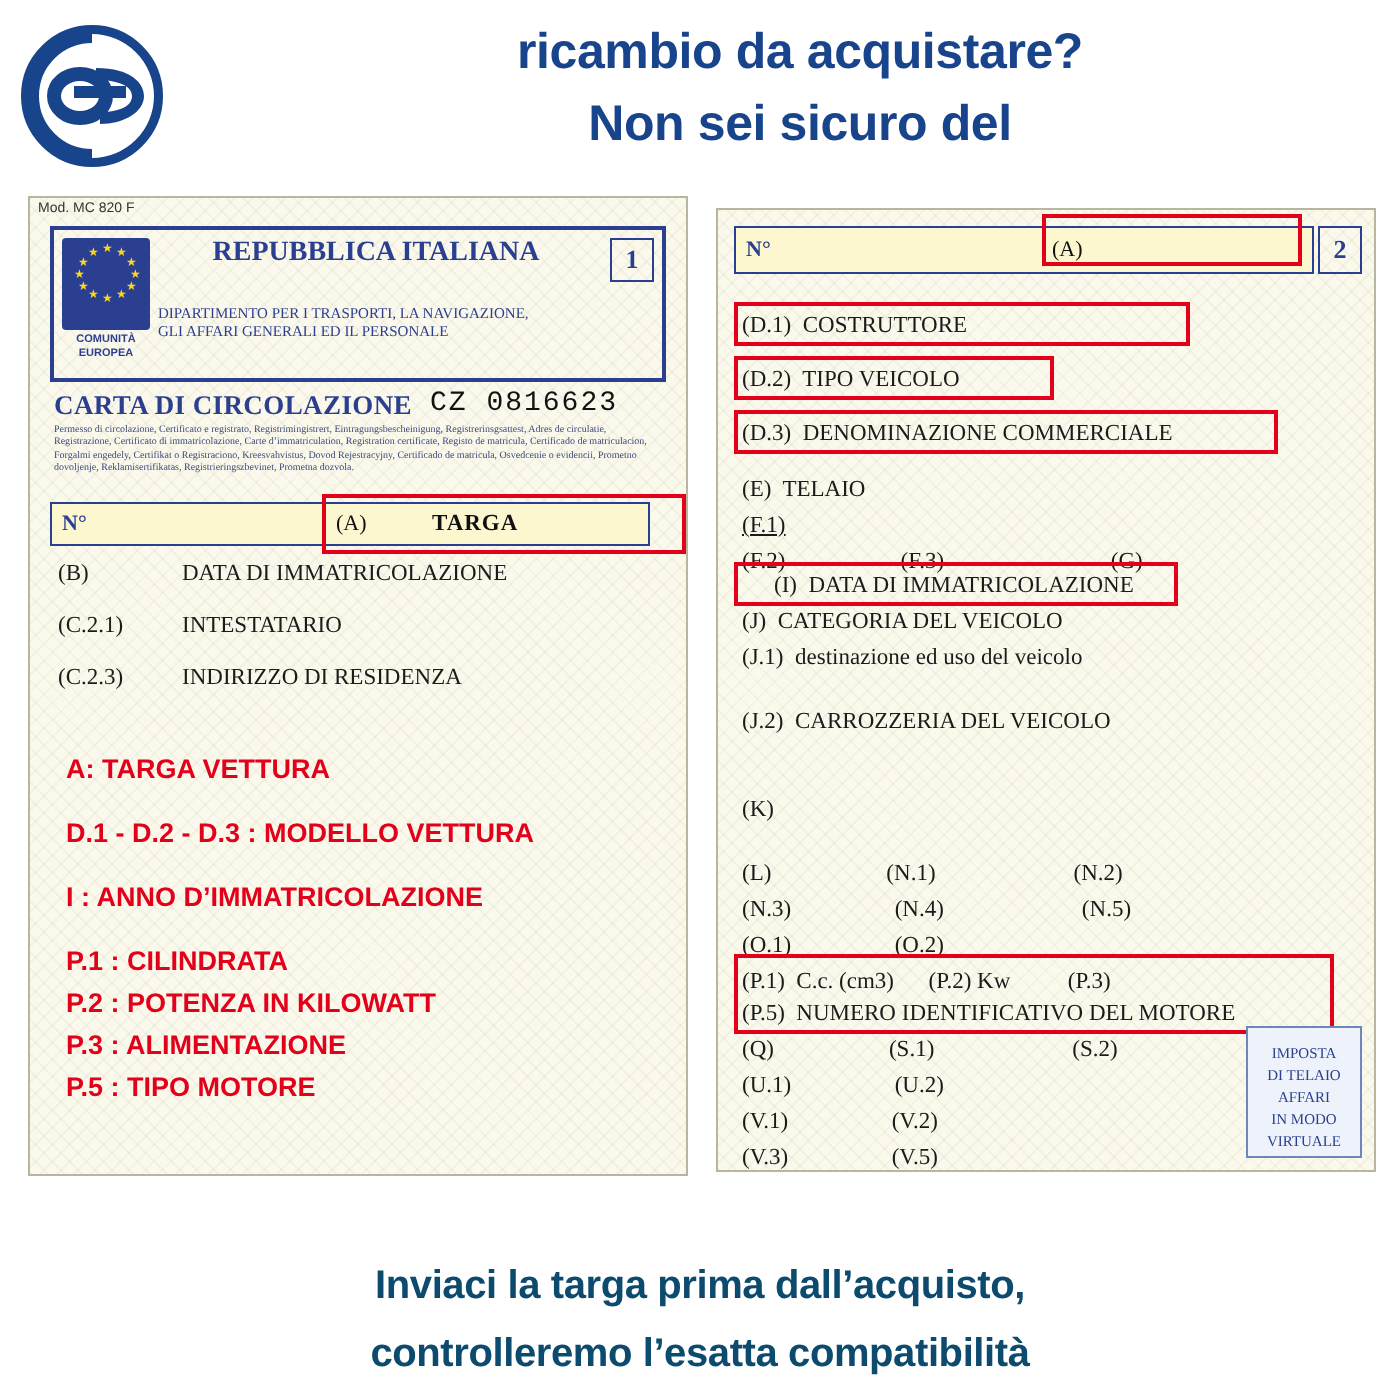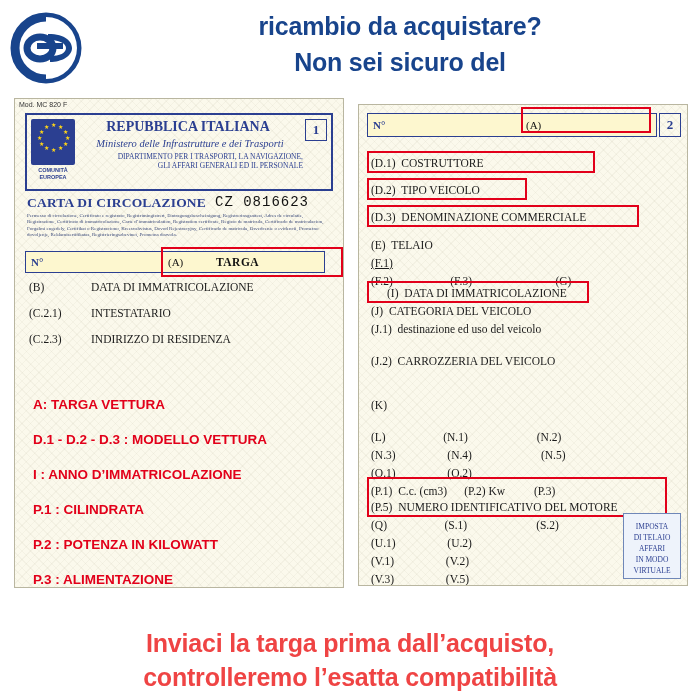--- a/index.html
+++ b/index.html
@@ -86,21 +86,21 @@
     color: #2b3f91; font-weight: bold; font-size: 14px;
     text-align: center;
   }
   .rep-sub1 {
     position: absolute; left: 52px; top: 23px; width: 222px;
     text-align: center; font-family: "Liberation Serif", serif;
     font-style: italic; font-size: 10.5px; color: #2b3f91;
   }
   .rep-sub2 {
     position: absolute; left: 52px; top: 37px; width: 224px;
-    text-align: right; font-family: "Liberation Serif", serif;
+    text-align: left; font-family: "Liberation Serif", serif;
     font-size: 7.5px; color: #2b3f91; line-height: 9px;
   }
   .num-box {
     position: absolute; right: 4px; top: 4px;
     width: 22px; height: 22px; border: 1.5px solid #2b3f91;
     color: #2b3f91; font-weight: bold; font-size: 13px;
     text-align: center; line-height: 20px;
     font-family: "Liberation Serif", serif;
   }
 
@@ -157,21 +157,21 @@
     font-size: 11.5px; color: #1b1b1b;
   }
   .fields .frow { margin-bottom: 14px; }
   .fields .code { display: inline-block; width: 62px; }
 
   .redlist {
     position: absolute; left: 18px; top: 278px; width: 310px;
     color: #e2001a; font-weight: bold; font-size: 13.5px;
     font-family: "Liberation Sans", sans-serif;
   }
-  .redlist div { margin-bottom: 17px; margin-top: 20px; }
+  .redlist div { margin-bottom: 17px; }
   .redlist .tight { margin-bottom: 6px; }
 
   
   .r-top {
     position: absolute; left: 8px; top: 8px; width: 314px; height: 24px;
   }
   .r-n-cell {
     position: absolute; left: 0; top: 0; width: 290px; height: 24px;
     border: 1.5px solid #2b3f91; background: #fdf7cf;
   }
@@ -205,22 +205,22 @@
     color: #2b3f91;
     font-size: 7.5px; line-height: 11px;
     text-align: center; padding-top: 7px;
     font-family: "Liberation Serif", serif;
   }
 
   
   .footer {
     position: absolute; left: 0; bottom: 6px; width: 700px;
     text-align: center;
-    color: #ef4444; font-weight: bold;
-    font-size: 25px; line-height: 34px;
+    color: #0c4a6e; font-weight: bold;
+    font-size: 20px; line-height: 34px;
     letter-spacing: -0.2px;
   }
 </style>
 </head>
 <body>
 
 <div class="header">
   <div class="logo">
     <svg viewBox="0 0 72 72" width="72" height="72" aria-hidden="true">
       <circle cx="36" cy="36" r="31" fill="none" stroke="#18448c" stroke-width="9"></circle>
@@ -258,21 +258,20 @@
           <div class="star" style="left:6px;top:17px;">★</div>
           <div class="star" style="left:8px;top:11px;">★</div>
           <div class="star" style="left:13px;top:6px;">★</div>
         </div>
       </div>
       <div class="eu-caption">
         <div>COMUNITÀ</div>
         <div>EUROPEA</div>
       </div>
       <div class="rep-title">REPUBBLICA ITALIANA</div>
-      <div class="rep-sub1">Ministero delle Infrastrutture e dei Trasporti</div>
       <div class="rep-sub2">
         <div>DIPARTIMENTO PER I TRASPORTI, LA NAVIGAZIONE,</div>
         <div>GLI AFFARI GENERALI ED IL PERSONALE</div>
       </div>
       <div class="num-box">1</div>
     </div>
 
     <div class="carta">CARTA DI CIRCOLAZIONE</div>
     <div class="carta-num">CZ 0816623</div>
     <div class="microtext">Permesso di circolazione, Certificato e registrato, Registrimingistrert, Eintragungsbescheinigung, Registrerinsgsattest, Adres de circulatie, Registrazione, Certificato di immatricolazione, Carte d’immatriculation, Registration certificate, Registo de matricula, Certificado de matriculacion, Forgalmi engedely, Certifikat o Registraciono, Kreesvahvistus, Dovod Rejestracyjny, Certificado de matricula, Osvedcenie o evidencii, Prometno dovoljenje, Reklamisertifikatas, Registrieringszbevinet, Prometna dozvola.</div>

